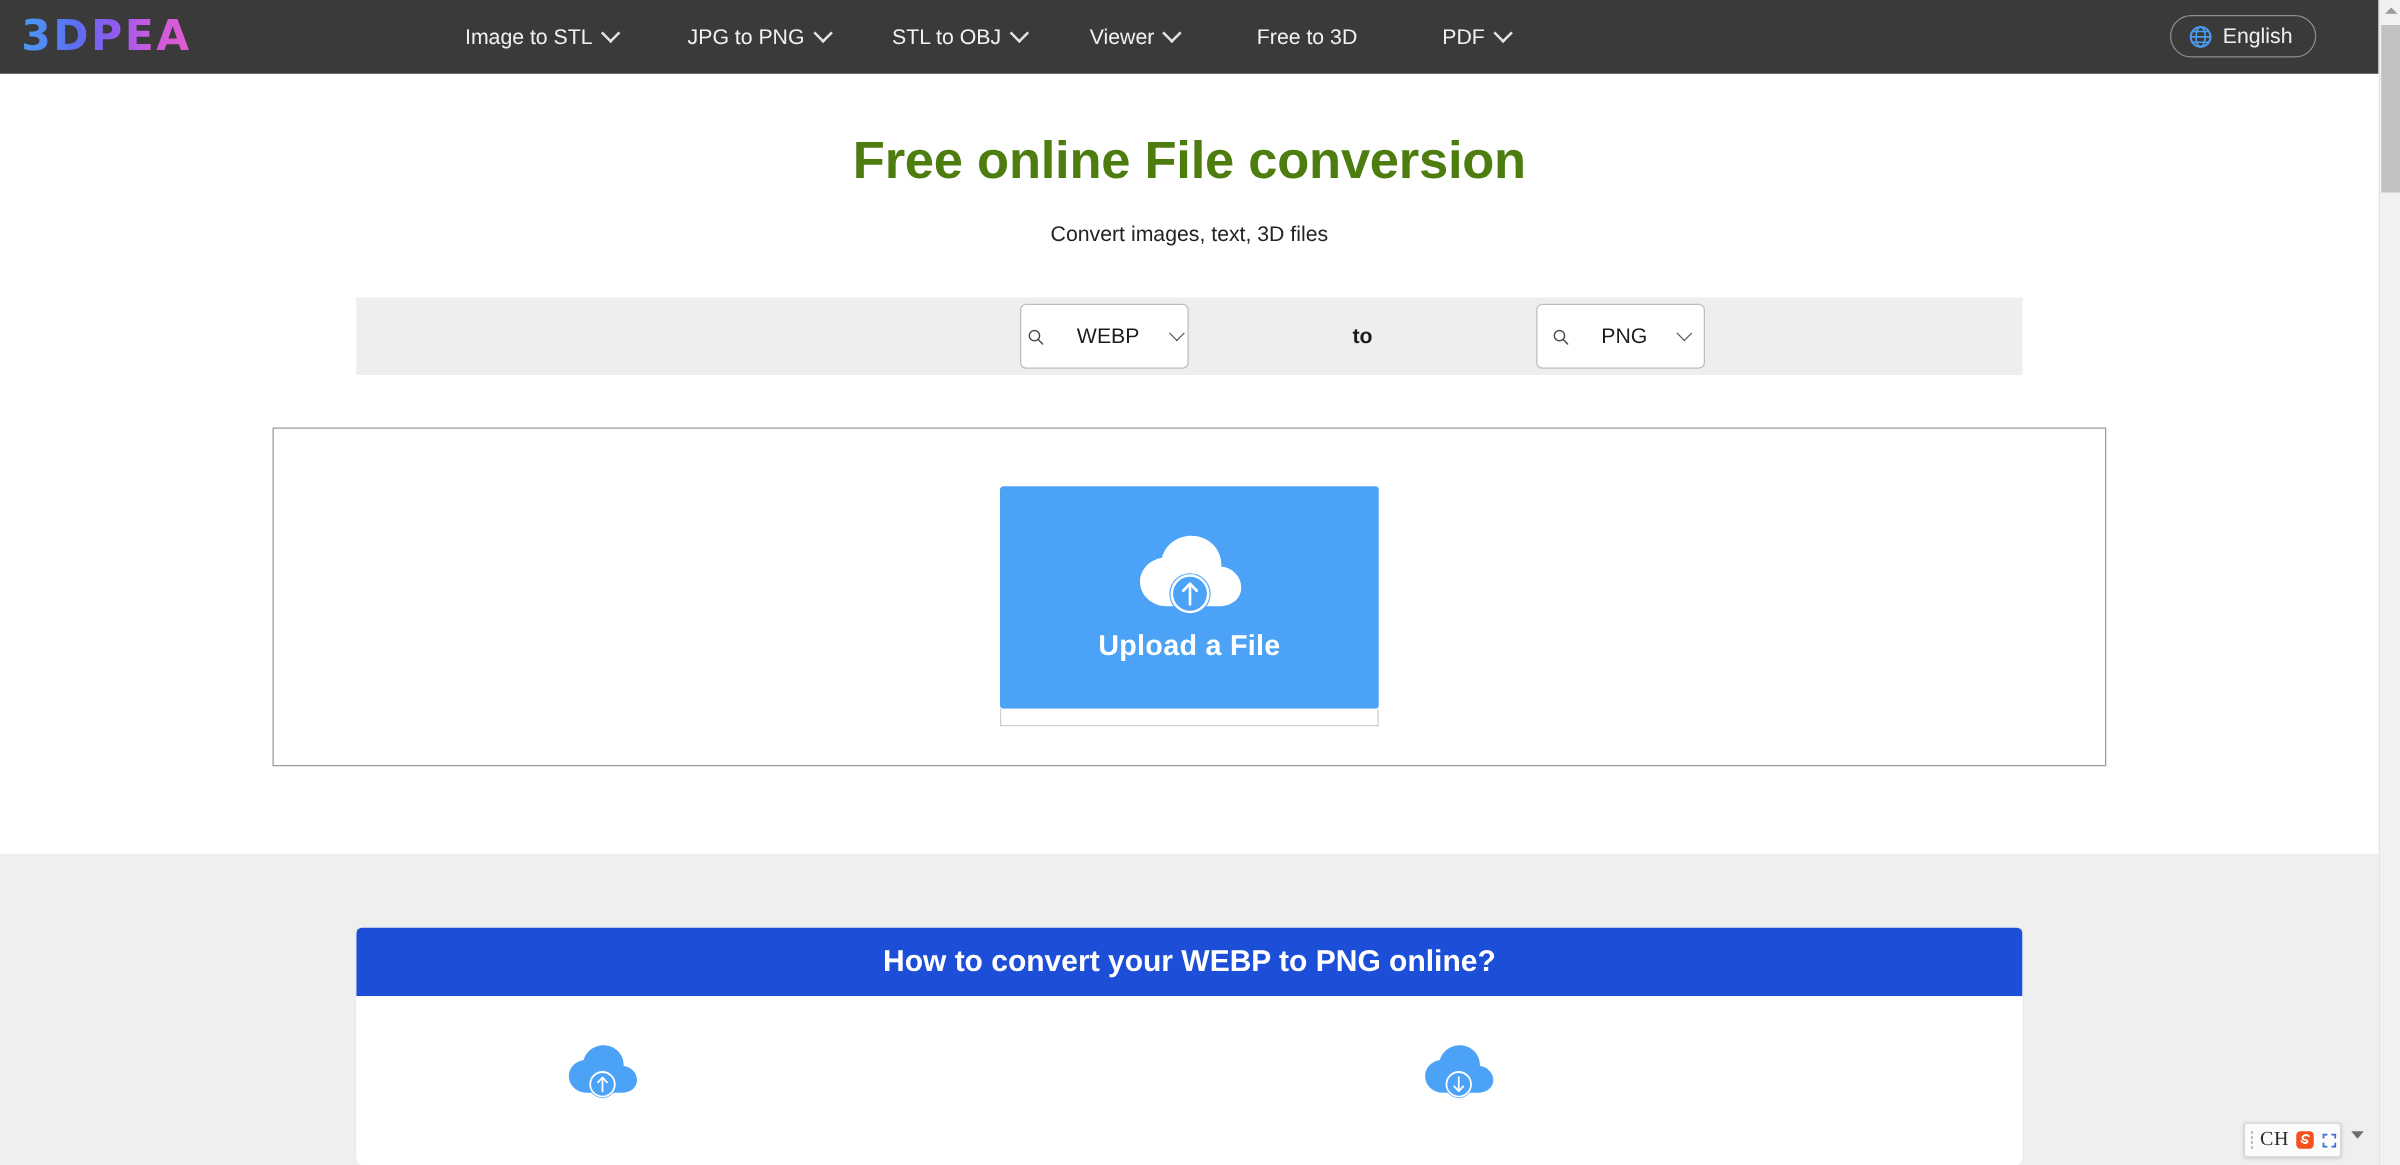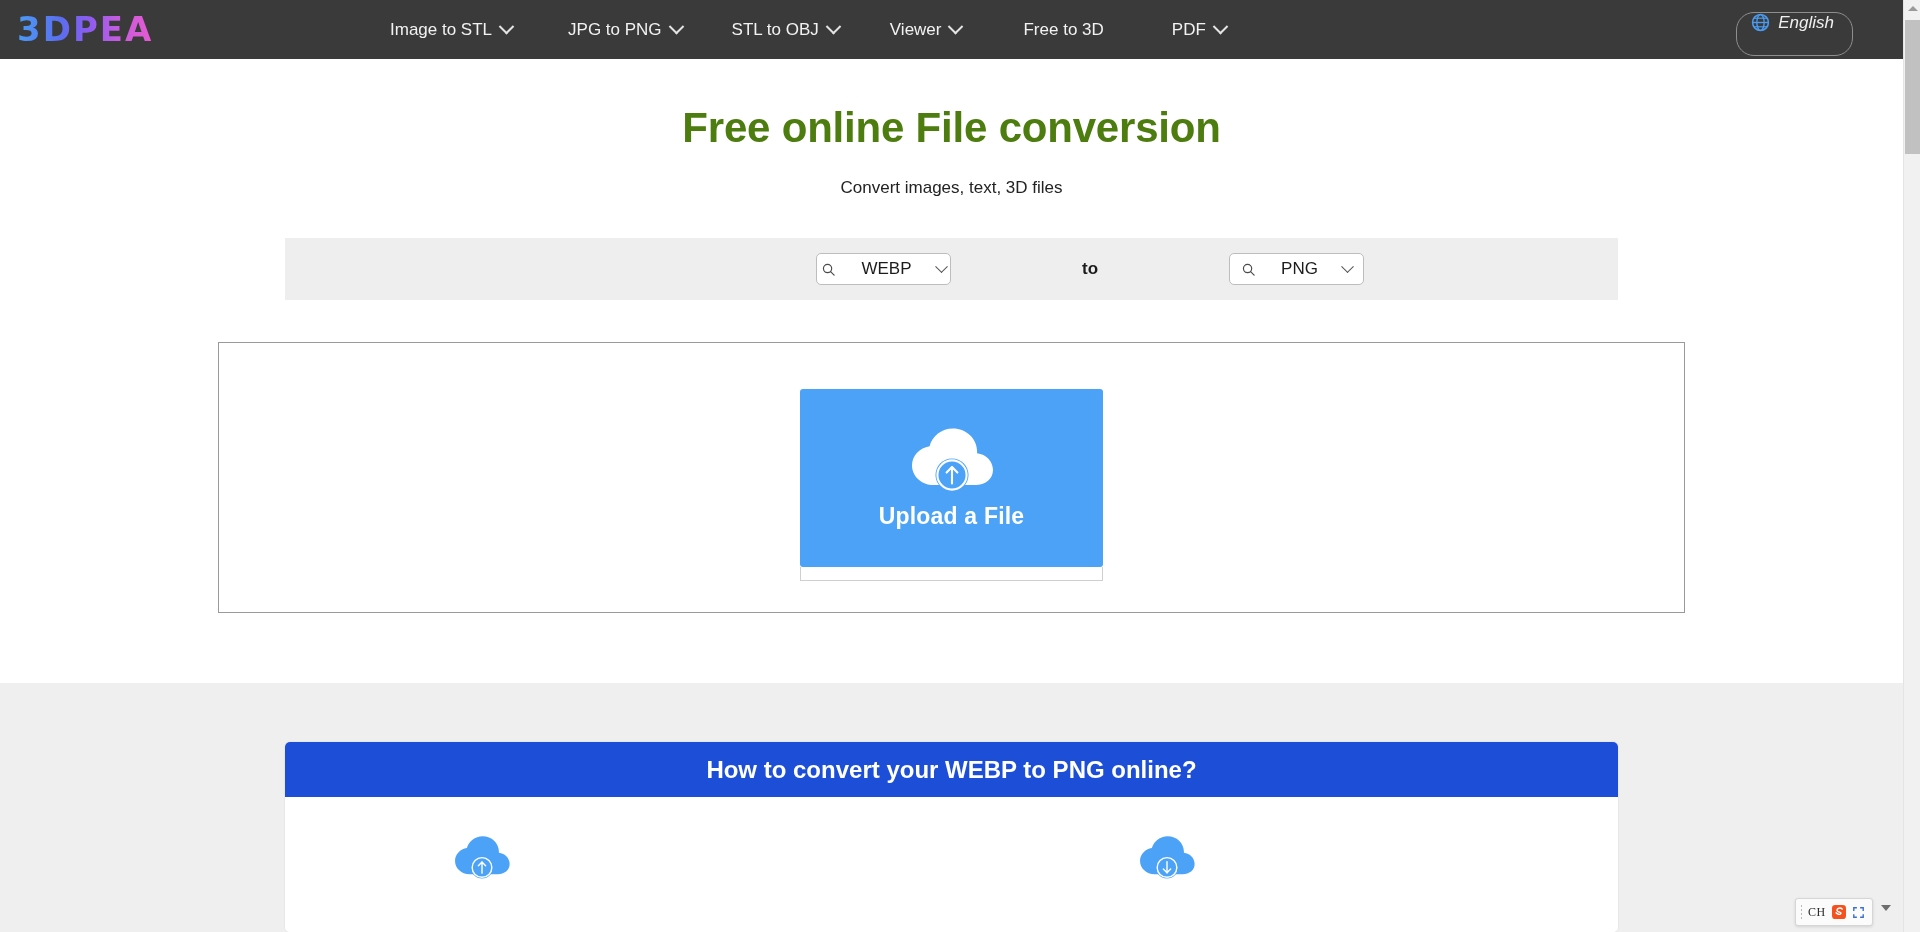--- a/index.html
+++ b/index.html
@@ -49,21 +49,21 @@
     -webkit-background-clip: text;
     background-clip: text;
     color: transparent;
     -webkit-text-fill-color: transparent;
     font-family: "DejaVu Sans", sans-serif;
     user-select: none;
   }
 
   .nav-items {
     position: absolute;
-    left: 390px;
+    left: 372px;
     top: 0;
     height: 59px;
     display: flex;
     align-items: center;
   }
   .nav-item {
     display: flex;
     align-items: center;
     gap: 9px;
     color: #f2f2f2;
@@ -85,28 +85,28 @@
     height: 11px;
     border-right: 2px solid #e4e4e4;
     border-bottom: 2px solid #e4e4e4;
     transform: rotate(45deg) translate(-2px, -2px);
   }
 
   .lang-btn {
     position: absolute;
     right: 50px;
     top: 12px;
-    height: 44px;
+    height: 34px;
     border: 1px solid #8e8e8e;
     border-radius: 18px;
     display: flex;
+    align-items: center;
     gap: 8px;
     padding: 0 18px 0 14px;
     cursor: pointer;
-    font-style: italic;
   }
   .lang-btn .lang-label {
     color: #f0f0f0;
     font-size: 17px;
   }
   .globe { width: 19px; height: 19px; display:block; }
 
   
   .hero {
     text-align: center;
@@ -133,21 +133,21 @@
     margin: 35px auto 0 auto;
     width: 1333px;
     height: 62px;
     background: #eeeeee;
     display: flex;
     align-items: center;
     justify-content: center;
   }
   .fmt-select {
     width: 135px;
-    height: 32px;
+    height: 52px;
     background: #ffffff;
     border: 1px solid #bdbdbd;
     border-radius: 5px;
     display: flex;
     align-items: center;
     justify-content: center;
     gap: 25px;
     cursor: pointer;
   }
   .fmt-select .fmt-label {
@@ -307,21 +307,21 @@
     gap: 5px;
     padding-left: 4px;
     box-shadow: 0 1px 3px rgba(0,0,0,0.12);
   }
   .ime-grip {
     width: 3px; height: 16px;
     background-image: radial-gradient(#b9b9b9 42%, transparent 43%);
     background-size: 3px 4px;
   }
   .ime-ch {
-    font-size: 12px;
+    font-size: 16px;
     color: #2b2b2b;
     font-family: "Liberation Serif", serif;
     letter-spacing: 0.5px;
   }
   .ime-s { width: 16px; height: 16px; display:block; }
   .ime-kb { width: 13px; height: 13px; display:block; }
   .ime-caret {
     position: absolute;
     left: 1881px;
     top: 905px;

